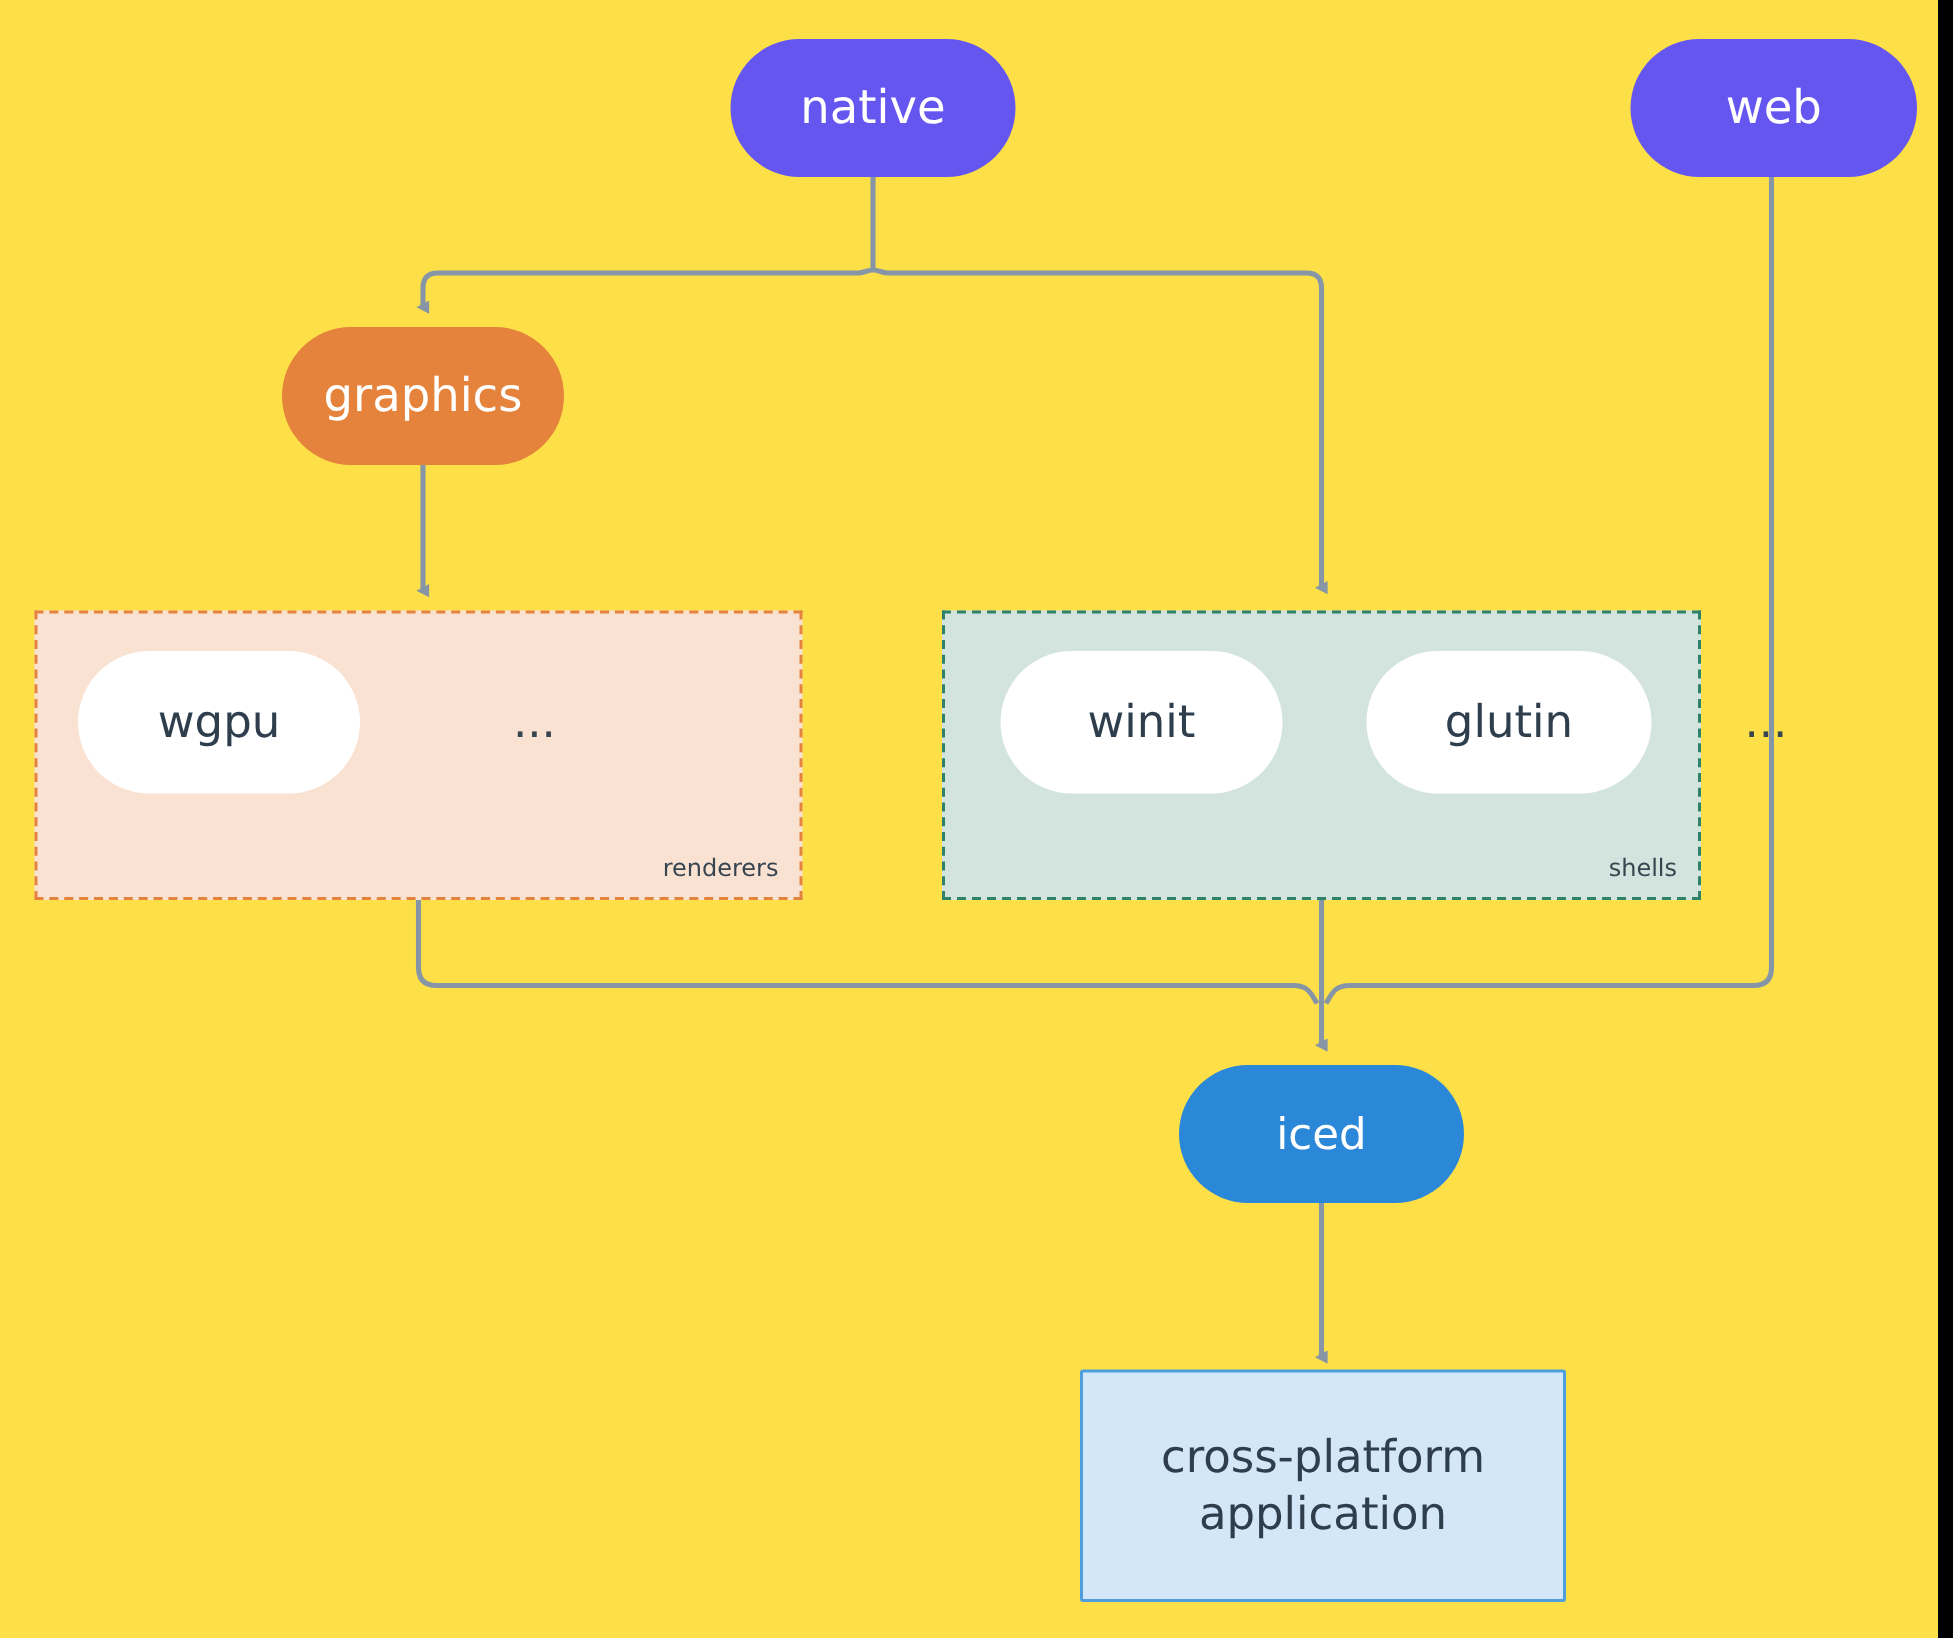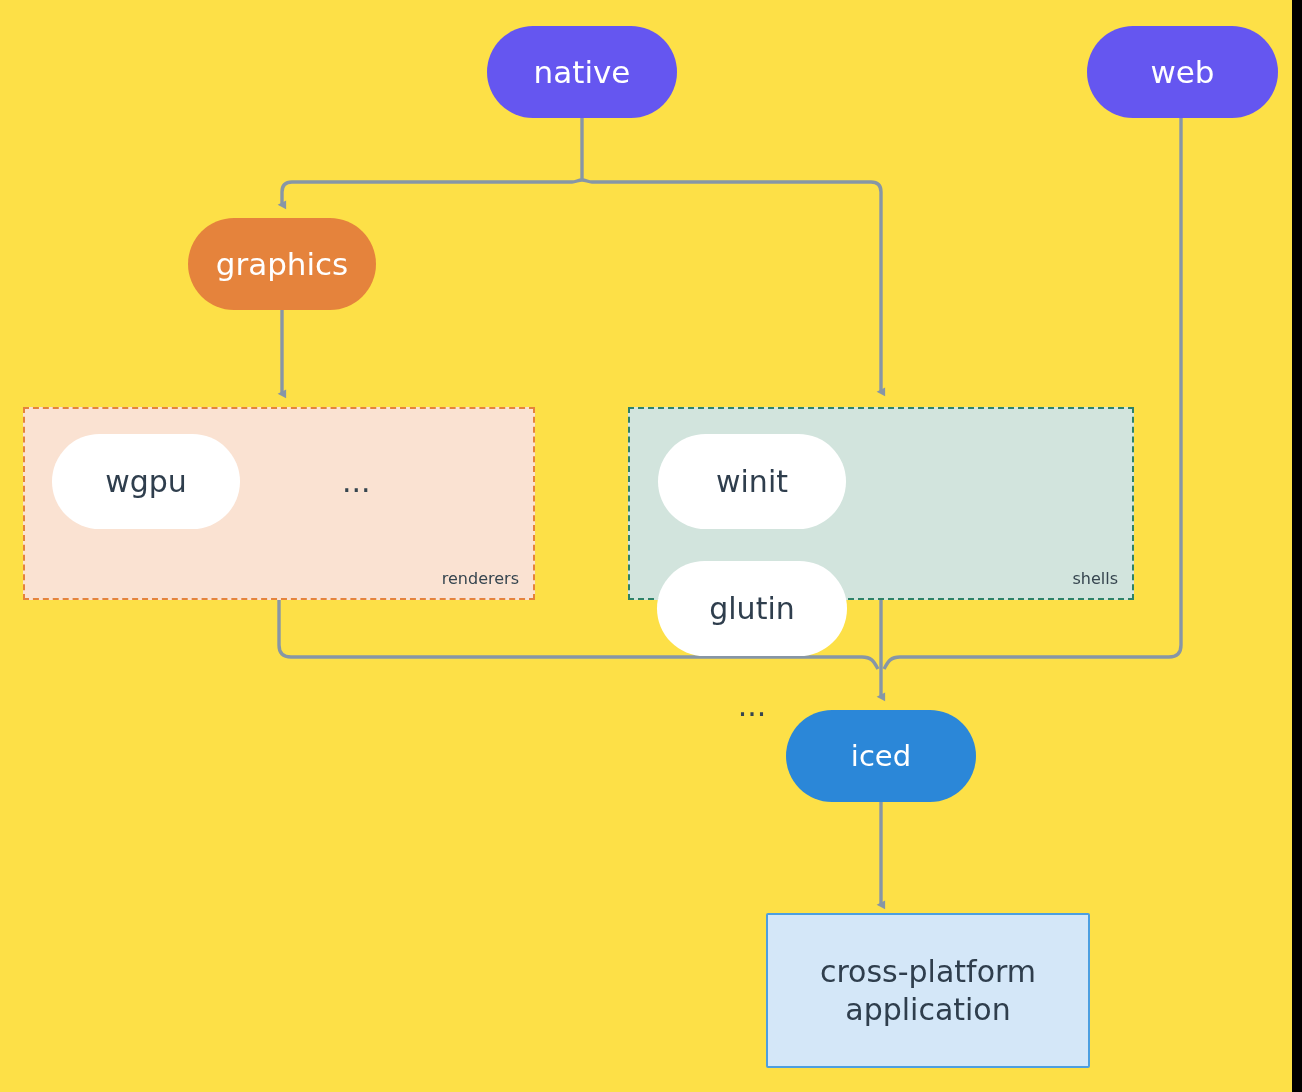--- a/index.html
+++ b/index.html
@@ -87,21 +87,20 @@
   #node-application {
     left: 720px;
     top: 913px;
     width: 324px;
     height: 155px;
     background: #D4E7F8;
     border: 2px solid #4D9FE0;
     border-radius: 2px;
     color: #2F3E4D;
     font-size: 30px;
-    margin-left: 46px;
   }
 
   
   .group {
     position: absolute;
     box-sizing: border-box;
   }
   #group-renderers {
     left: 23px;
     top: 407px;
@@ -143,21 +142,21 @@
     border-radius: 999px;
     font-size: 30px;
     box-sizing: border-box;
   }
   .ellipsis {
     color: #36454F;
     font-size: 30px;
     padding: 0 6px;
   }
   #group-renderers .group-items { left: 27px; }
-  #group-shells .group-items { left: 27px; flex-direction: column; }
+  #group-shells .group-items { left: 37px; }
   #group-renderers .item-pill { width: 188px; }
   #group-renderers .item-pill.wide { width: 190px; }
   #group-shells .item-pill { width: 188px; }
   #group-shells .item-pill.wide { width: 190px; }
   .pill-gap { width: 24px; }
 </style>
 </head>
 <body>
 
 <div id="diagram-root">

